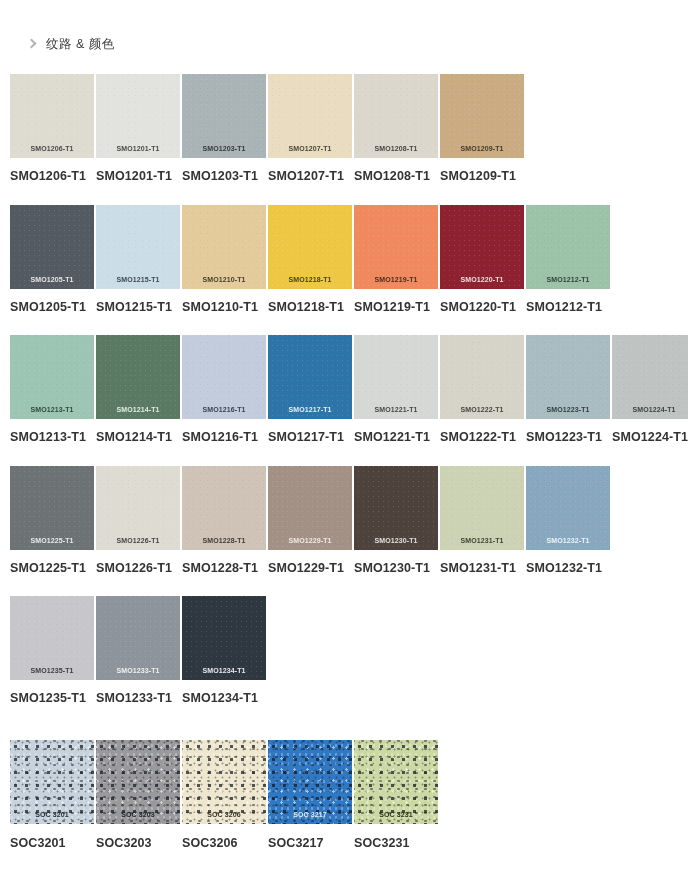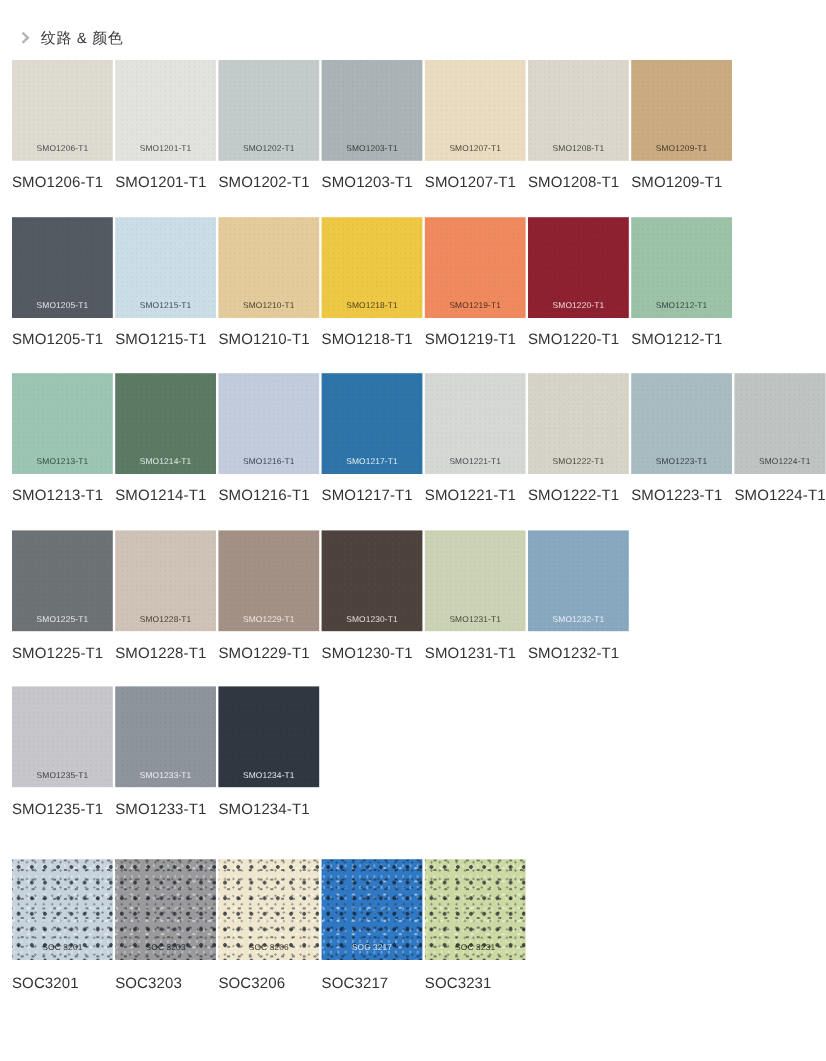--- a/index.html
+++ b/index.html
@@ -15,21 +15,21 @@
     overflow: hidden;
     position: relative;
   }
 
   
   .section-header {
     display: flex;
     align-items: center;
     height: 28px;
     padding-left: 10px;
-    margin: 4px;
+    margin: 16px;
   }
   .section-header .chev {
     width: 12px;
     height: 12px;
     margin-right: 8px;
     position: relative;
     flex: 0 0 auto;
   }
   .section-header .chev::before {
     content: "";
@@ -49,20 +49,21 @@
     letter-spacing: 0.5px;
     white-space: nowrap;
   }
 
   
   .grid {
     padding: 0 0 0 10px;
     margin: 0;
     display: flex;
     flex-wrap: wrap;
+    font-weight: bold;
   }
   .grid-row {
     display: flex;
     flex-wrap: nowrap;
     width: 100%;
   }
   .cell {
     width: 84px;
     margin-right: 2px;
     margin-bottom: 0;
@@ -153,26 +154,20 @@
             </div>
             <div class="caption">SMO1206-T1</div>
           </div>
           <div class="cell">
             <div class="swatch grain" style="background: rgb(226, 226, 222);">
               <span class="swatch-tag" style="color: rgb(74, 74, 70);">SMO1201-T1</span>
             </div>
             <div class="caption">SMO1201-T1</div>
           </div>
           <div class="cell">
-            <div class="swatch grain" style="background: rgb(195, 203, 203);">
-              <span class="swatch-tag" style="color: rgb(63, 71, 71);">SMO1202-T1</span>
-            </div>
-            <div class="caption">SMO1202-T1</div>
-          </div>
-          <div class="cell">
             <div class="swatch grain" style="background: rgb(170, 180, 182);">
               <span class="swatch-tag" style="color: rgb(52, 59, 60);">SMO1203-T1</span>
             </div>
             <div class="caption">SMO1203-T1</div>
           </div>
           <div class="cell">
             <div class="swatch grain" style="background: rgb(233, 220, 192);">
               <span class="swatch-tag" style="color: rgb(74, 70, 58);">SMO1207-T1</span>
             </div>
             <div class="caption">SMO1207-T1</div>
@@ -285,20 +280,26 @@
           </div>
         </div>
         <div class="grid-row row-block">
           <div class="cell">
             <div class="swatch grain" style="background: rgb(109, 114, 117);">
               <span class="swatch-tag" style="color: rgb(231, 234, 236);">SMO1225-T1</span>
             </div>
             <div class="caption">SMO1225-T1</div>
           </div>
           <div class="cell">
+            <div class="swatch grain" style="background: rgb(222, 219, 211);">
+              <span class="swatch-tag" style="color: rgb(71, 70, 63);">SMO1226-T1</span>
+            </div>
+            <div class="caption">SMO1226-T1</div>
+          </div>
+          <div class="cell">
             <div class="swatch grain" style="background: rgb(207, 194, 182);">
               <span class="swatch-tag" style="color: rgb(68, 60, 53);">SMO1228-T1</span>
             </div>
             <div class="caption">SMO1228-T1</div>
           </div>
           <div class="cell">
             <div class="swatch grain" style="background: rgb(163, 145, 134);">
               <span class="swatch-tag" style="color: rgb(240, 233, 227);">SMO1229-T1</span>
             </div>
             <div class="caption">SMO1229-T1</div>

